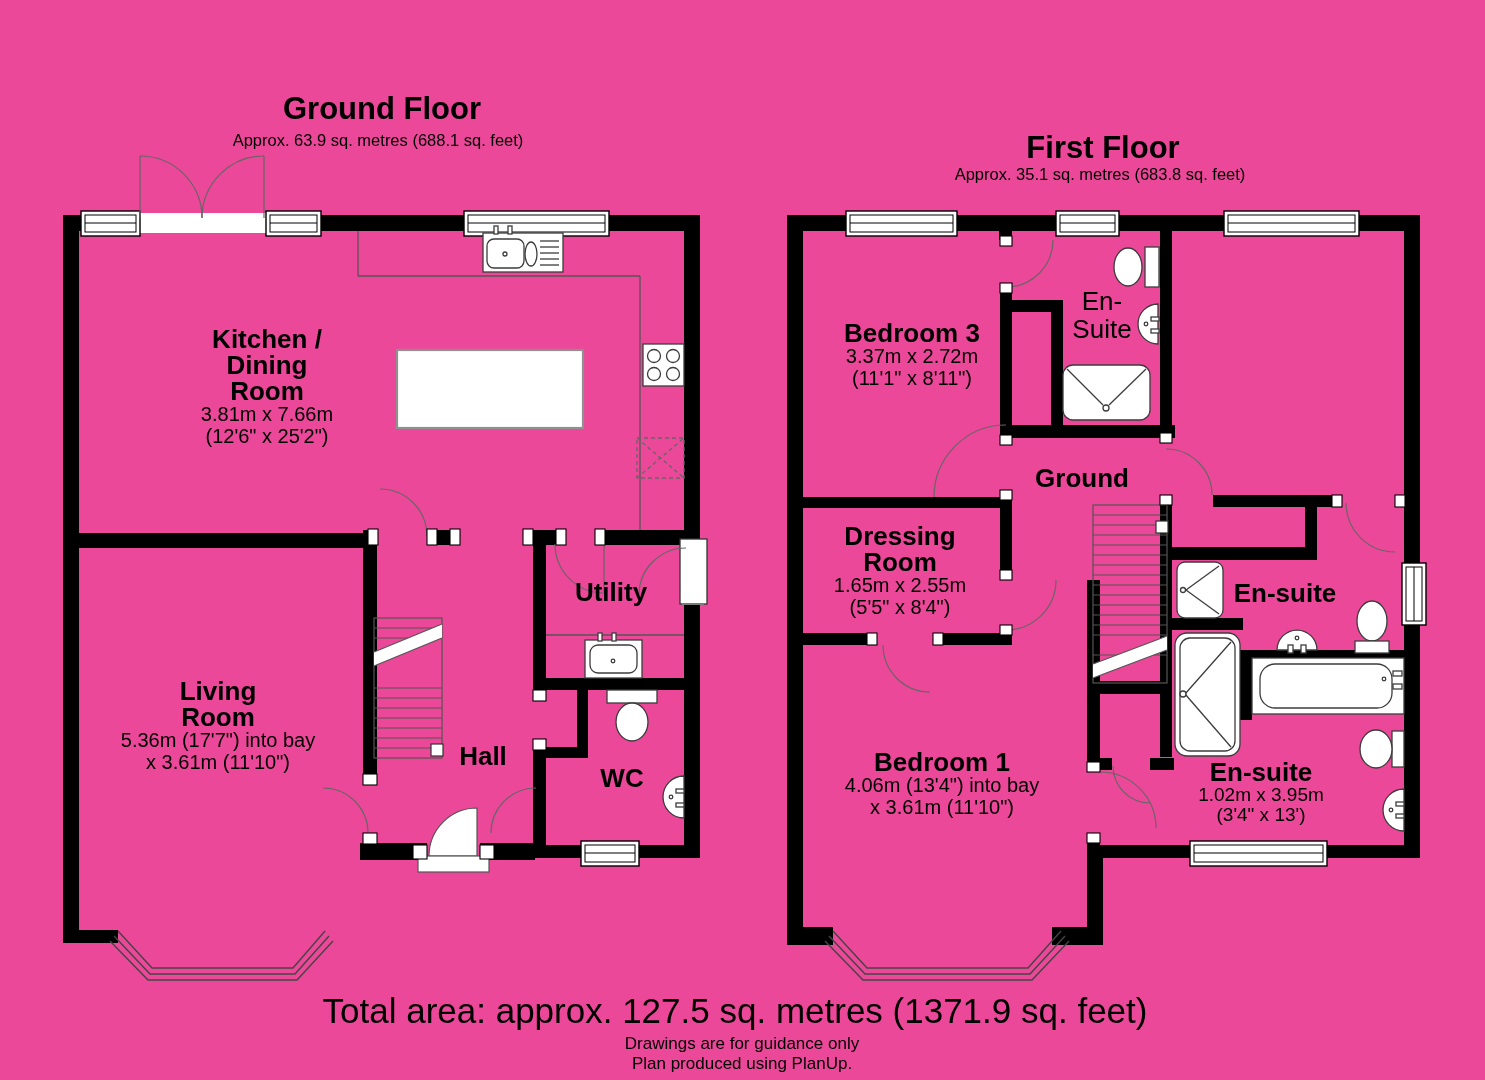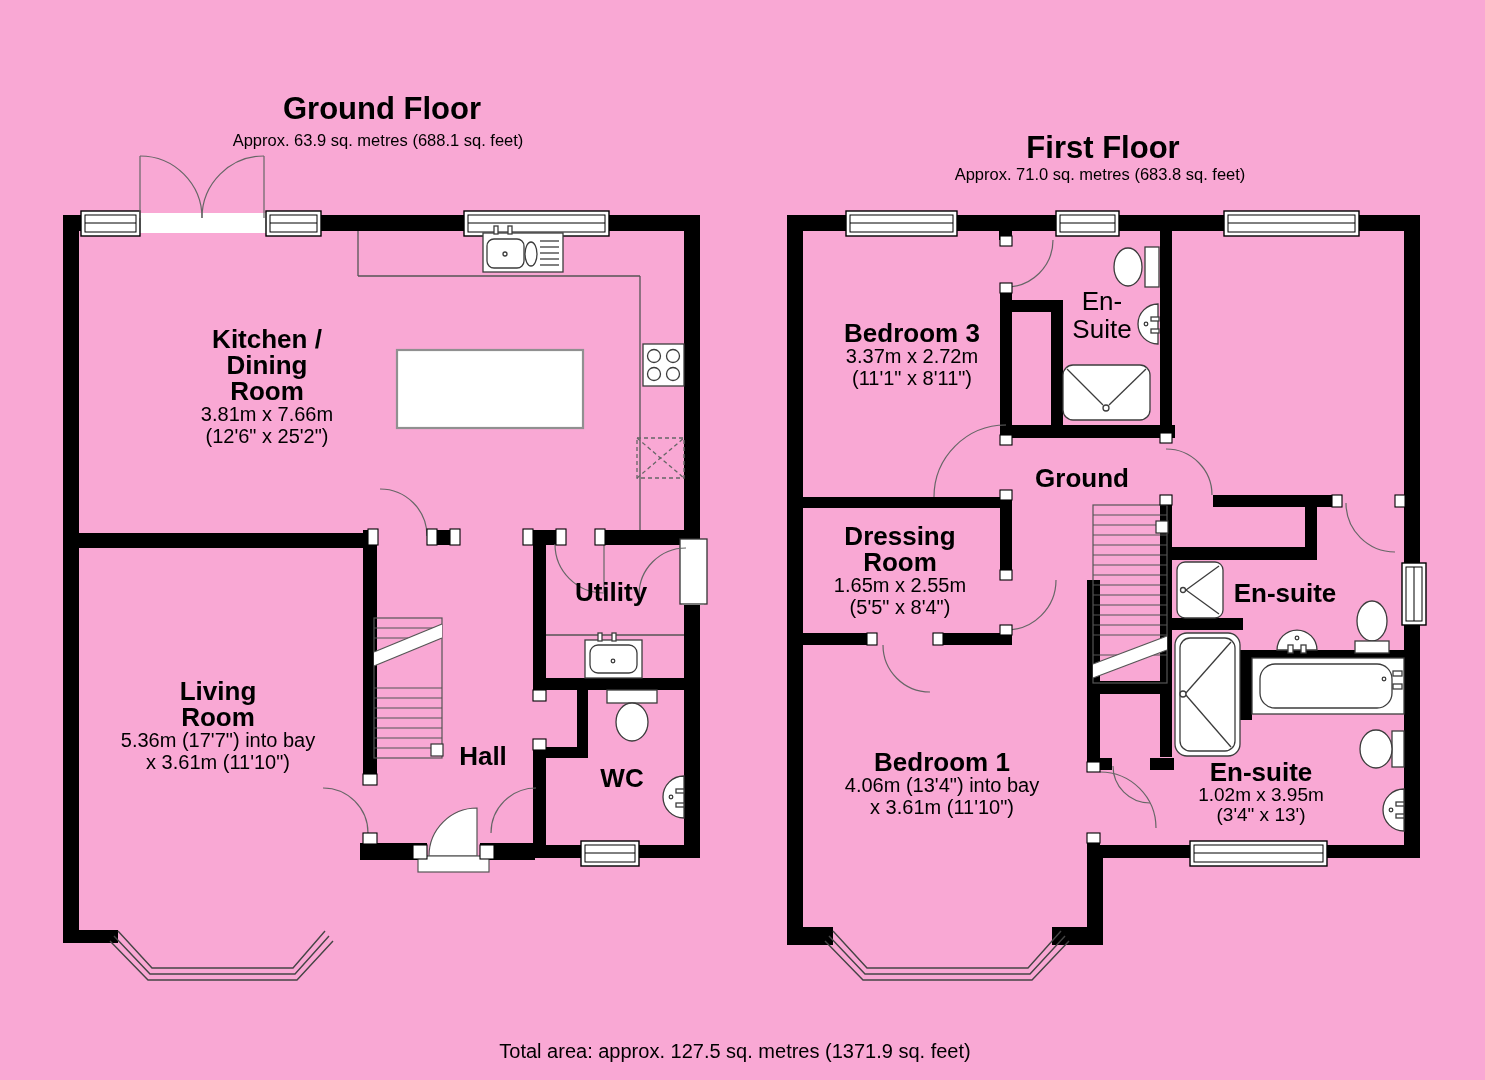--- a/index.html
+++ b/index.html
@@ -1,25 +1,25 @@
 <!DOCTYPE html>
 <html><head>
 <meta charset="utf-8">
 <style>
   html,body{margin:0;padding:0;background:#fff;}
-  #canvas{position:relative;width:1485px;height:1080px;background:#f9a8d4;overflow:hidden;
+  #canvas{position:relative;width:1485px;height:1080px;background:#ec4899;overflow:hidden;
           font-family:"Liberation Sans", sans-serif;color:#000;}
   #plan-svg{position:absolute;left:0;top:0;}
   .lbl{position:absolute;transform:translateX(-50%);text-align:center;white-space:nowrap;z-index:5;}
   .name{font-weight:700;font-size:26px;line-height:26px;}
   .name28{font-weight:400;font-size:26px;line-height:28px;}
   .dim{font-size:20px;line-height:21.5px;text-align:center;}
   .title{font-weight:700;font-size:31px;line-height:34px;}
   .subtitle{font-size:16.5px;line-height:20px;}
-  .total{font-size:20px;line-height:30px;margin-top:40px;}
+  .total{font-size:35px;line-height:30px;}
   .note{font-size:17px;line-height:20px;}
 </style>
 </head>
 <body>
 
 <div id="canvas">
 
 <svg id="plan-svg" width="1485" height="1080" viewBox="0 0 1485 1080">
 
   <g>
@@ -395,21 +395,21 @@
       <div class="name">Hall</div>
     </div>
 <div class="lbl" style="left:622px;top:765px">
       <div class="name">WC</div>
     </div>
 
 <div class="lbl" style="left:1103px;top:131px">
       <div class="title">First Floor</div>
     </div>
 <div class="lbl" style="left:1100px;top:164px">
-      <div class="subtitle">Approx. 71.0 sq. metres (683.8 sq. feet)</div>
+      <div class="subtitle">Approx. 35.1 sq. metres (683.8 sq. feet)</div>
     </div>
 
 <div class="lbl" style="left:912px;top:320px">
   <div class="name">Bedroom 3</div>
   <div class="dim">3.37m x 2.72m</div>
   <div class="dim">(11'1" x 8'11")</div>
 </div>
 
 <div class="lbl" style="left:1102px;top:287px">
   <div class="name28">En-</div>
@@ -440,14 +440,18 @@
 
 <div class="lbl" style="left:1261px;top:759px">
   <div class="name">En-suite</div>
   <div class="dim" style="font-size:19px;line-height:20px">1.02m x 3.95m</div>
   <div class="dim" style="font-size:19px;line-height:20px">(3'4" x 13')</div>
 </div>
 
 <div class="lbl" style="left:735px;top:996px">
       <div class="total">Total area: approx. 127.5 sq. metres (1371.9 sq. feet)</div>
     </div>
+<div class="lbl" style="left:742px;top:1034px">
+  <div class="note">Drawings are for guidance only</div>
+  <div class="note">Plan produced using PlanUp.</div>
+</div>
 
 </div>
 
 </body></html>

